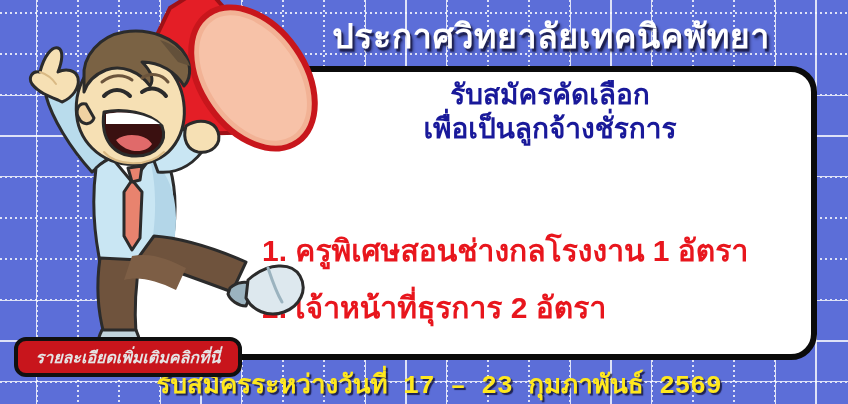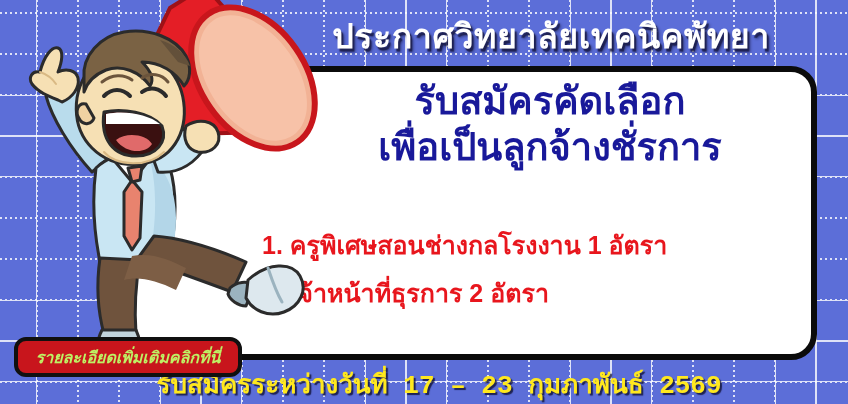--- a/index.html
+++ b/index.html
@@ -64,30 +64,30 @@
     letter-spacing:.5px;white-space:nowrap;
     text-shadow:2px 3px 1px rgba(20,20,60,.75), 3px 4px 3px rgba(10,10,40,.45);
   }
 
   
   #headline{
     position:absolute;left:300px;top:78px;width:500px;
     text-align:center;z-index:6;
   }
   #headline div{
-    color:#19199a;font-weight:bold;font-size:38px;line-height:1.22;
+    color:#19199a;font-weight:bold;font-size:28px;line-height:1.22;
     white-space:nowrap;
   }
 
   
   #list{
     position:absolute;left:262px;top:222px;width:560px;z-index:6;
   }
   #list div{
-    color:#e8161d;font-weight:bold;font-size:25px;line-height:1.9;
+    color:#e8161d;font-weight:bold;font-size:30px;line-height:1.9;
     white-space:nowrap;
   }
 
   
   #bottombar{
     position:absolute;left:0;top:362px;width:848px;height:42px;
     display:flex;align-items:center;justify-content:center;z-index:6;
   }
   #bottombar .txt{
     color:#ffe81e;font-weight:bold;font-size:26px;white-space:nowrap;
@@ -97,21 +97,21 @@
   }
 
   
   #cta{
     position:absolute;left:14px;top:337px;width:228px;height:40px;
     background:#c8151c;border:4px solid #101010;border-radius:12px;
     box-sizing:border-box;display:flex;align-items:center;justify-content:center;
     z-index:8;cursor:pointer;
   }
   #cta .txt{
-    color:#bef264;font-style:italic;font-weight:bold;font-size:16px;
+    color:#e5e5e5;font-style:italic;font-weight:bold;font-size:16px;
     white-space:nowrap;
   }
 
   
   #character{position:absolute;left:0;top:0;width:330px;height:380px;z-index:7;}
   #megaphone{position:absolute;left:0;top:0;width:360px;height:200px;z-index:7;}
 </style>
 </head>
 <body>
 

